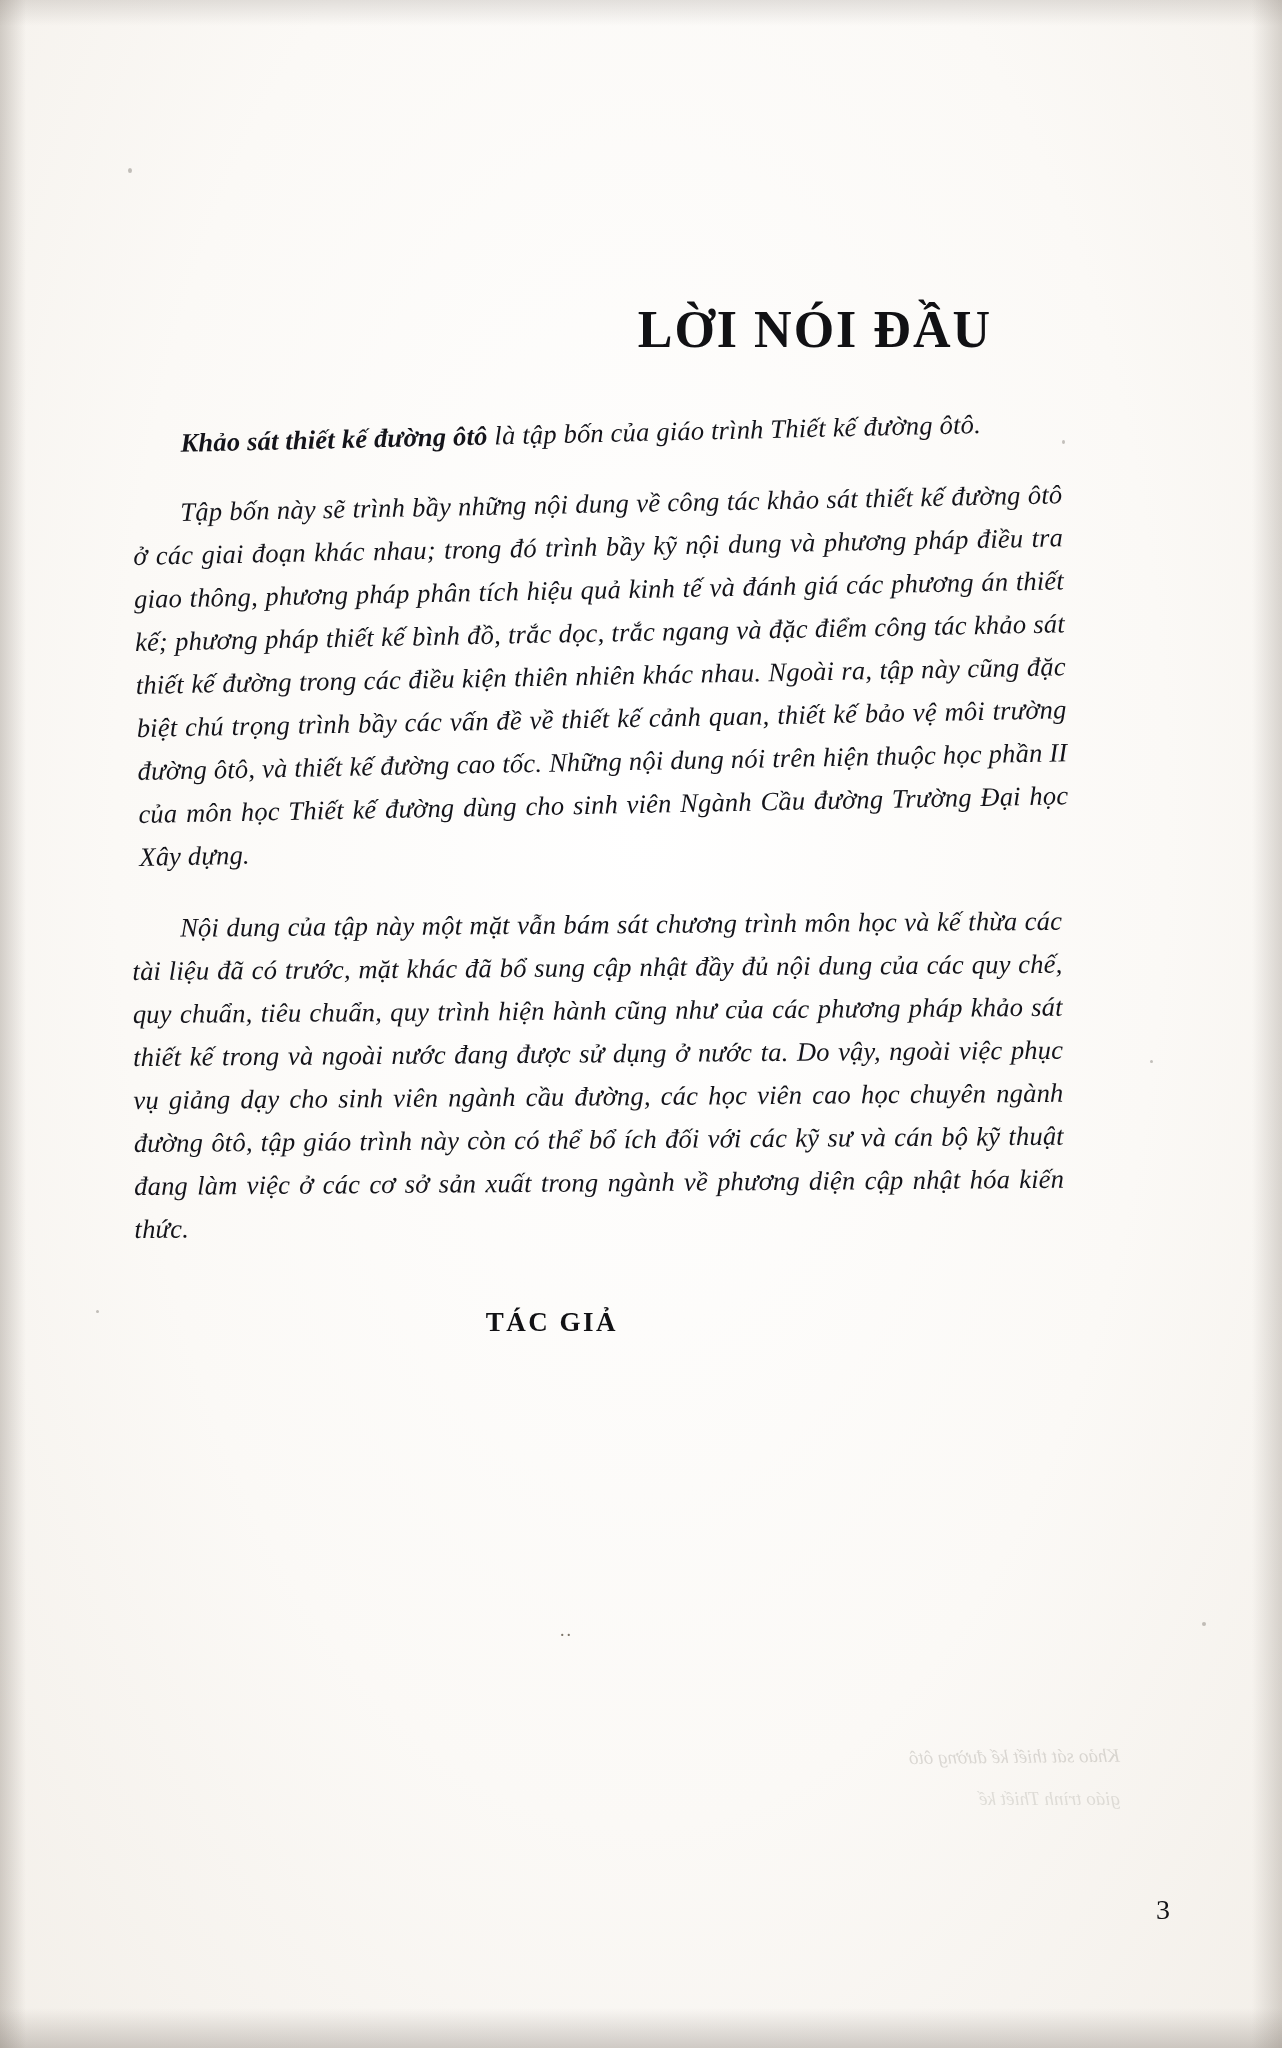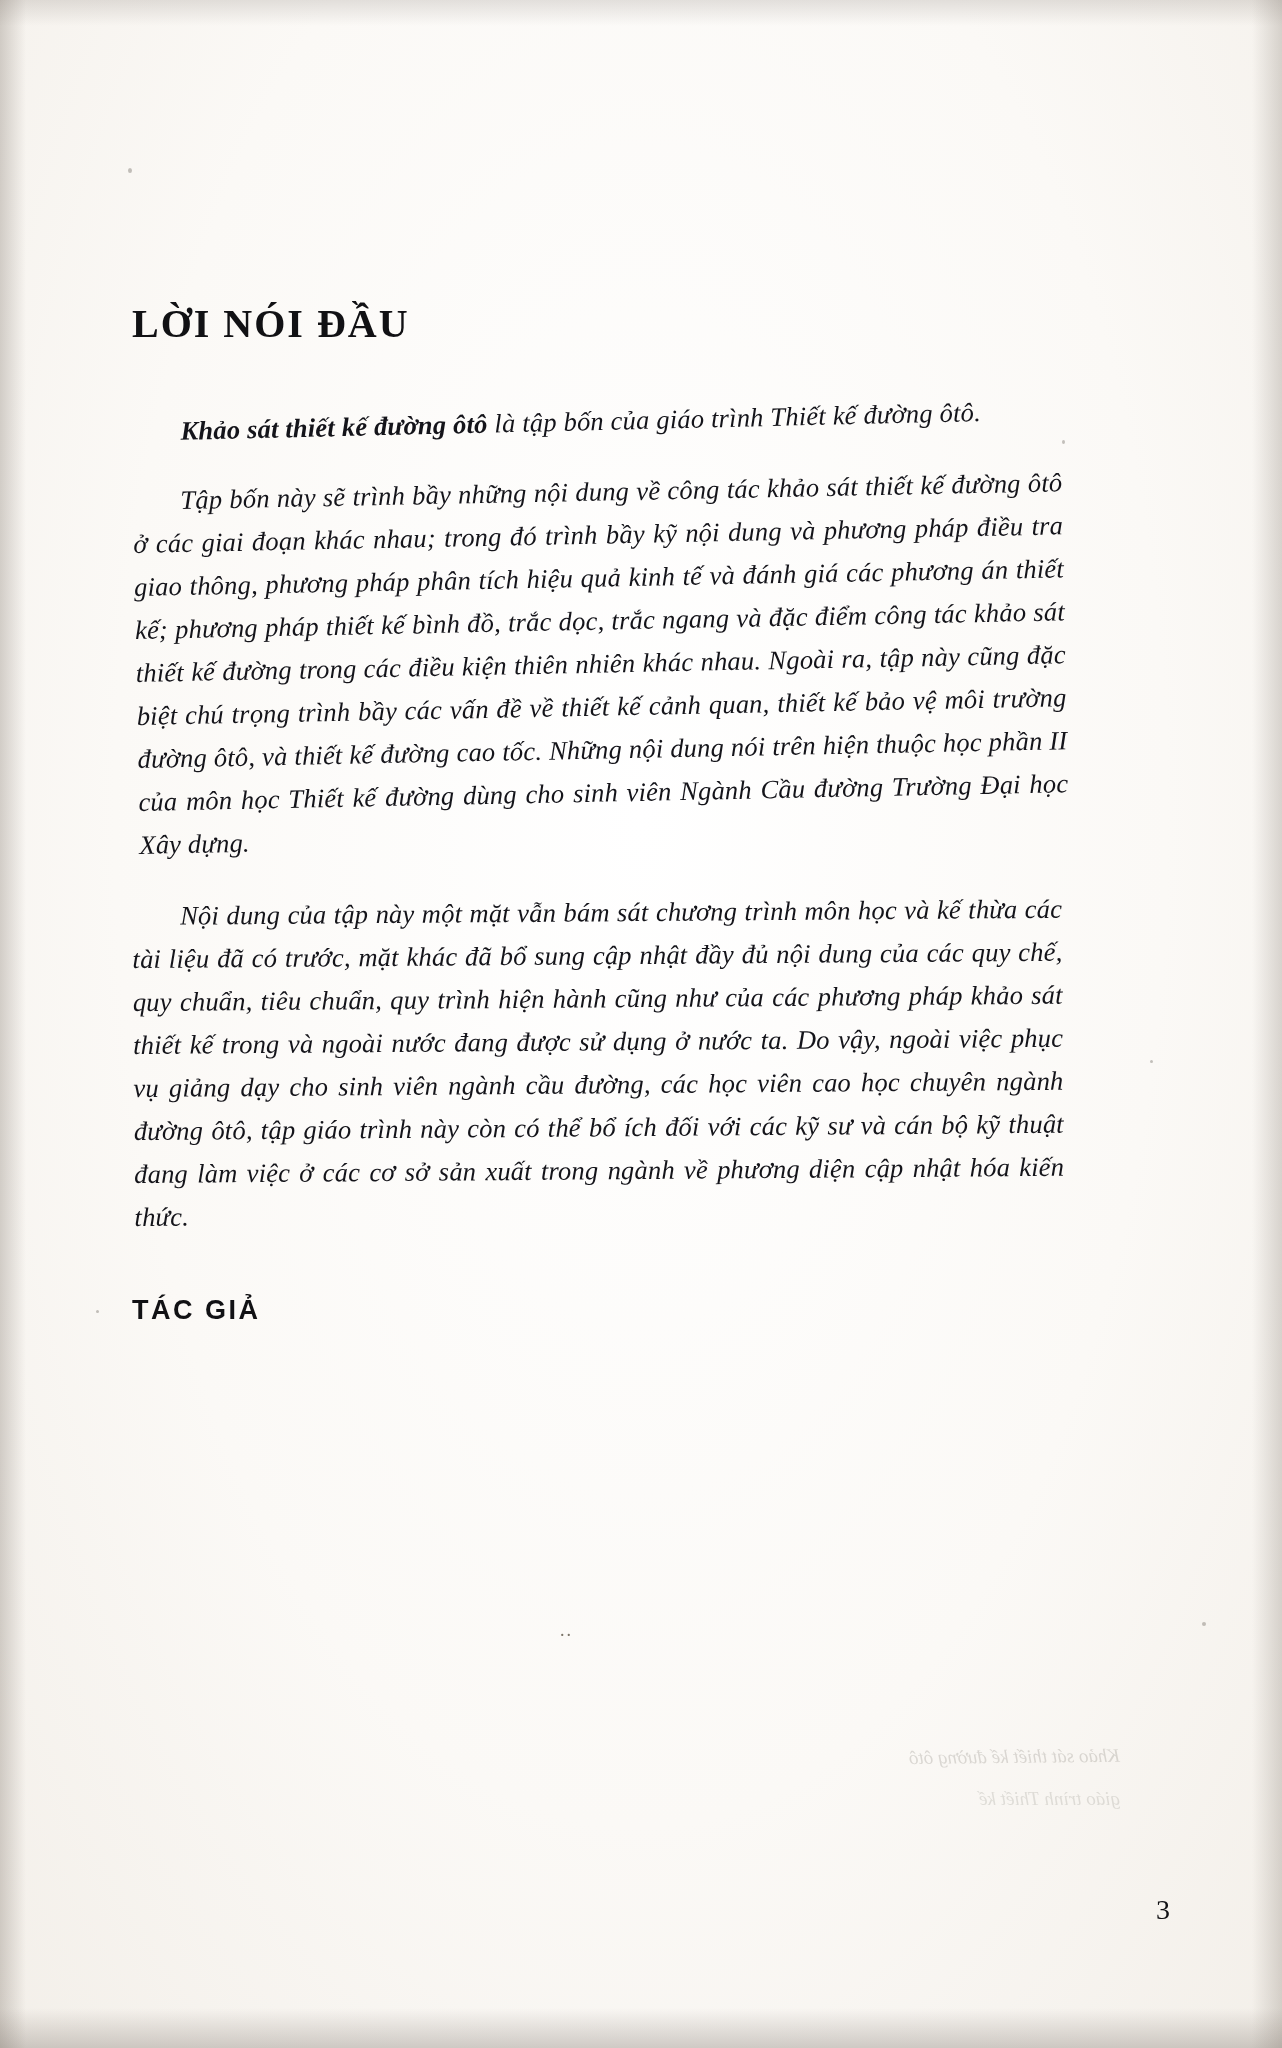--- a/index.html
+++ b/index.html
@@ -60,24 +60,24 @@
   #content {
     position: absolute;
     left: 132px;
     top: 300px;
     width: 930px;
     color: #0d0d10;
   }
 
   h1#title {
     font-family: "Liberation Serif", "DejaVu Serif", serif;
-    font-size: 40px;
+    font-size: 52px;
     font-weight: 700;
     letter-spacing: 2px;
-    text-align: left;
+    text-align: right;
     margin: 0 0 64px 0;
     padding-right: 70px;
     color: #111114;
   }
 
   p.para {
     font-family: "Liberation Serif", "DejaVu Serif", serif;
     font-style: italic;
     font-size: 26.5px;
     line-height: 43px;
@@ -103,25 +103,25 @@
     transform: rotate(-0.45deg);
     transform-origin: left top;
   }
 
   .lead-bold {
     font-weight: 700;
   }
 
   
   #signature {
-    font-family: Liberation Sans, sans-serif;
+    font-family: Liberation Serif, serif;
     font-weight: 700;
     font-size: 27px;
     letter-spacing: 2.5px;
-    text-align: left;
+    text-align: center;
     padding-right: 90px;
     margin-top: 56px;
     color: #111114;
   }
 
   
   #artifact-dots {
     position: absolute;
     left: 560px;
     top: 1620px;

